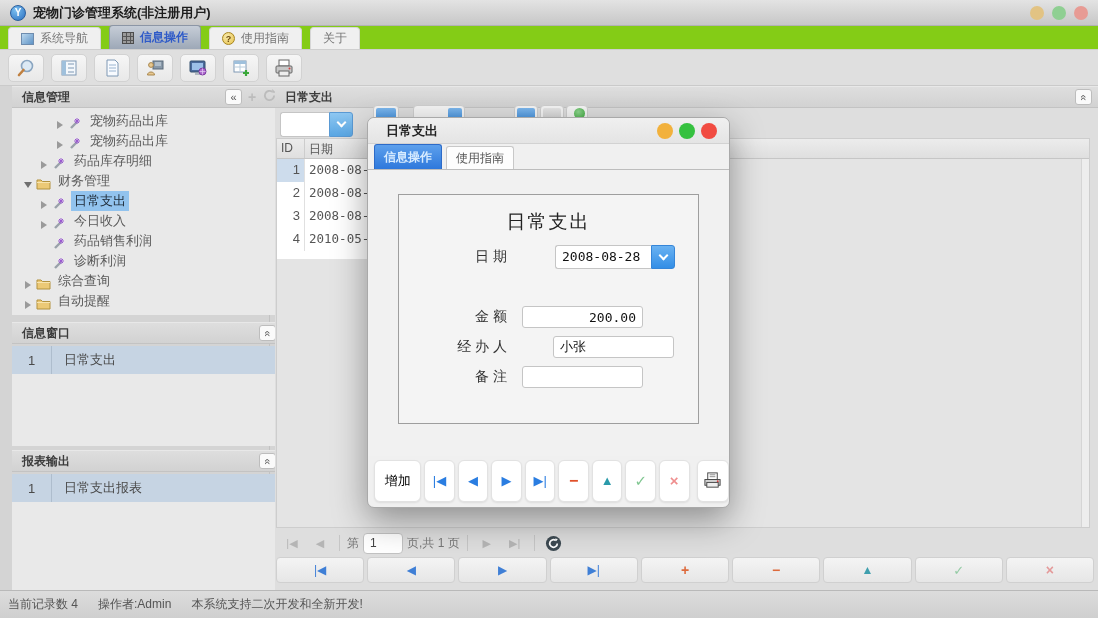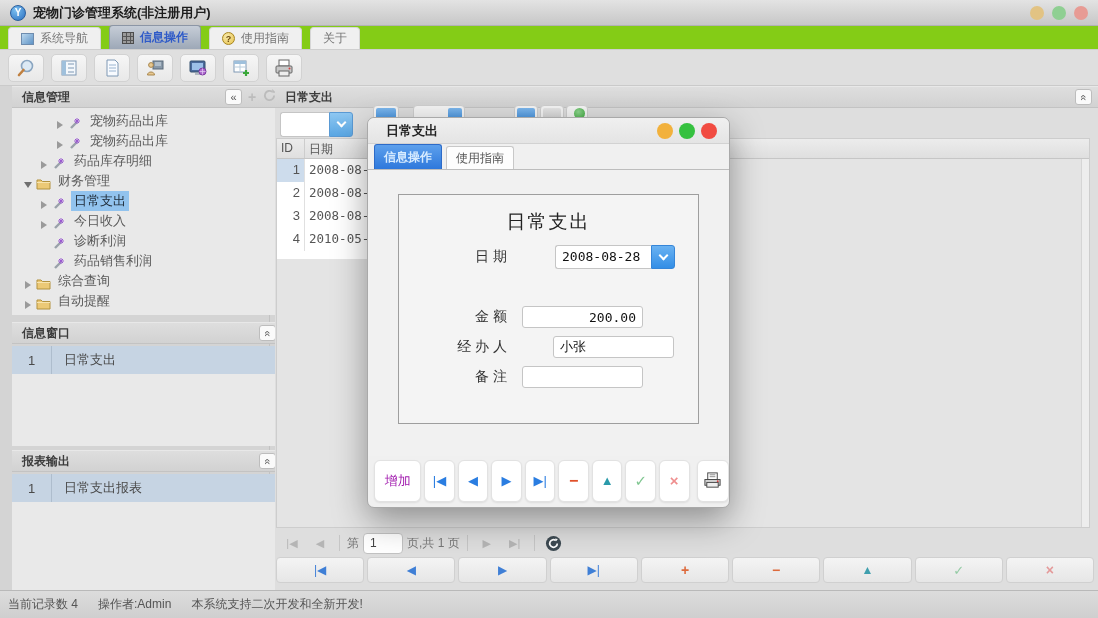--- a/index.html
+++ b/index.html
@@ -149,21 +149,21 @@
     font-size:13px; padding:3px 6px; font-family:"DejaVu Sans Mono",monospace; color:#111; white-space:nowrap; overflow:hidden; }
   .fcombo .cbtn { width:24px; background:linear-gradient(#6ab2f2,#338ee6); border:1px solid #3585d8; border-radius:0 3px 3px 0;
     display:flex; align-items:center; justify-content:center; }
   .finput { width:121px; height:22px; border:1px solid #c5c5c5; border-radius:3px; font-size:13px; padding:0 6px;
     font-family:"DejaVu Sans Mono",monospace; color:#111; background:#fff; }
   .finput.right { text-align:right; }
   #dtoolbar { position:absolute; left:0; bottom:0; width:361px; height:53px; display:flex; align-items:center; padding-left:6px; gap:3px;
     border-radius:0 0 7px 7px; }
   .dbtn { height:42px; background:#fff; border:1px solid #e2e2e2; border-radius:6px; box-shadow:0 1px 2px rgba(0,0,0,.08);
     display:flex; align-items:center; justify-content:center; font-size:13px; }
-  .dbtn.add { width:48px; color:#a21caf;font-family:Liberation Mono, monospace; }
+  .dbtn.add { width:48px; color:#000000;font-family:Liberation Mono, monospace; }
   .dbtn.sm { width:31px; }
   .dbtn.print { margin-left:4px; width:33px; }
   .dg-blue { color:#2a7de1; } .dg-orange { color:#e0502a; font-weight:bold; font-size:16px; }
   .dg-teal { color:#2a9aaa; } .dg-green { color:#7fc690; font-weight:bold; font-size:15px; } .dg-red { color:#ef8f8f; font-weight:bold; font-size:15px; }
 </style>
 </head>
 <body>
 
 <div id="app">
 
@@ -322,29 +322,29 @@
                 <path d="M9 1 v6 M6 4 h6 M7 2 l4 4 M11 2 l-4 4" stroke="#9a5ad0" stroke-width="1"></path>
               </svg></span>
           <span class="tlabel">今日收入</span>
         </div>
         <div class="trow lvl2">
           <span class="arr none"></span>
           <span class="ticon"><svg width="14" height="14" viewBox="0 0 14 14">
                 <line x1="3" y1="11" x2="9" y2="5" stroke="#9aa2aa" stroke-width="2.4"></line>
                 <path d="M9 1 v6 M6 4 h6 M7 2 l4 4 M11 2 l-4 4" stroke="#9a5ad0" stroke-width="1"></path>
               </svg></span>
-          <span class="tlabel">诊断利润</span>
+          <span class="tlabel">药品销售利润</span>
         </div>
         <div class="trow lvl2">
           <span class="arr none"></span>
           <span class="ticon"><svg width="14" height="14" viewBox="0 0 14 14">
                 <line x1="3" y1="11" x2="9" y2="5" stroke="#9aa2aa" stroke-width="2.4"></line>
                 <path d="M9 1 v6 M6 4 h6 M7 2 l4 4 M11 2 l-4 4" stroke="#9a5ad0" stroke-width="1"></path>
               </svg></span>
-          <span class="tlabel">药品销售利润</span>
+          <span class="tlabel">诊断利润</span>
         </div>
         <div class="trow lvl1">
           <span class="arr r"></span>
           <span class="ticon"><svg width="15" height="13" viewBox="0 0 15 13">
                 <path d="M1 3 h4 l1.5 1.5 H14 v7.5 H1 z" fill="#ecc976" stroke="#b3923f"></path>
                 <path d="M1 5.5 h13" stroke="#f7e4ae"></path>
               </svg></span>
           <span class="tlabel">综合查询</span>
         </div>
         <div class="trow lvl1">

